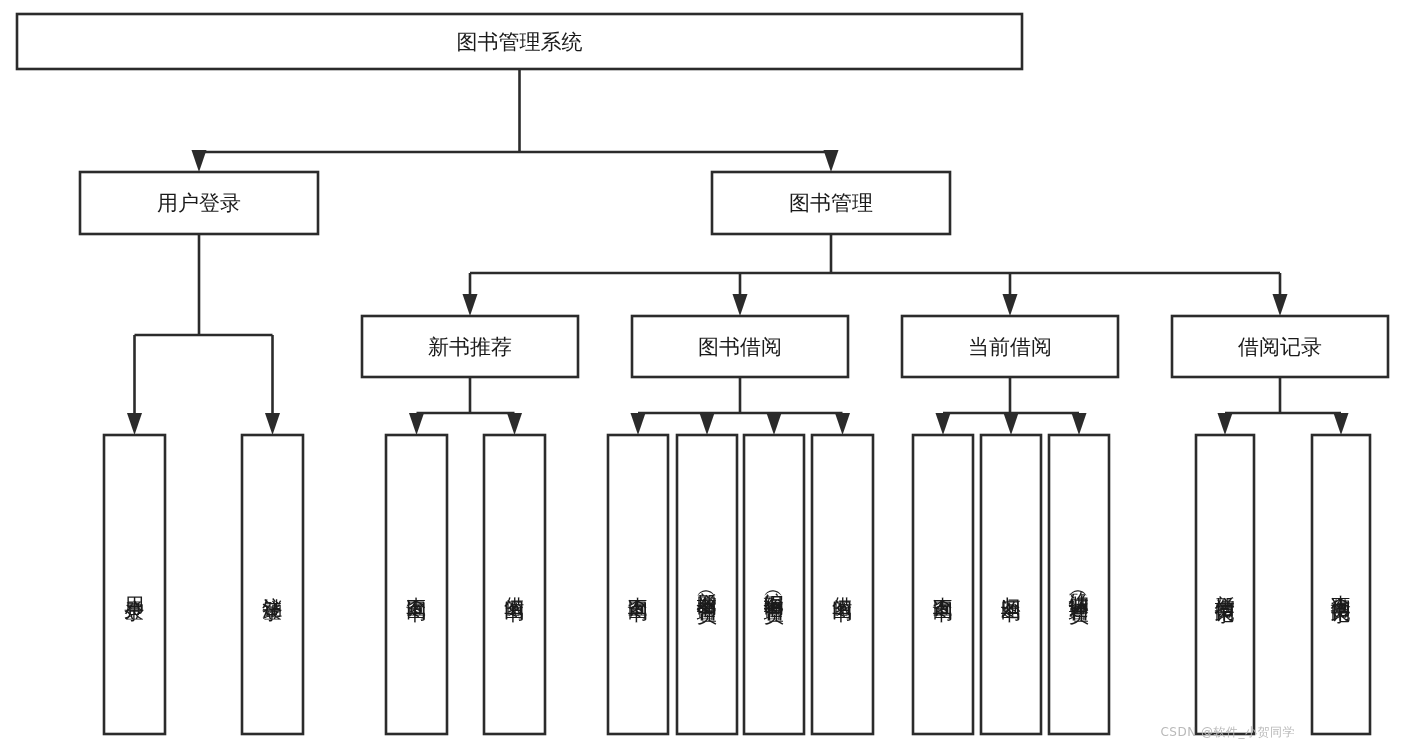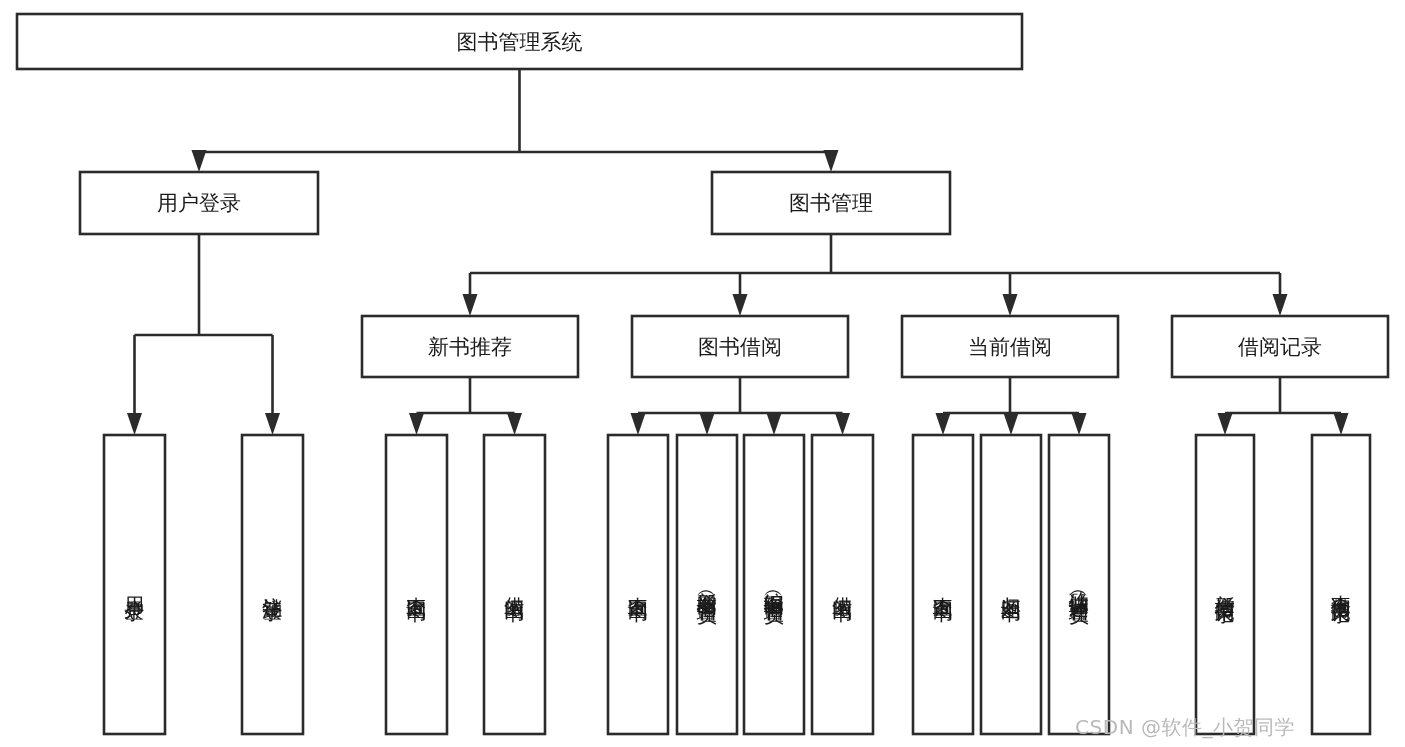--- a/index.html
+++ b/index.html
@@ -65,21 +65,21 @@
     letter-spacing: 2px;
     color: #1a1a1a;
     white-space: nowrap;
     text-align: center;
   }
   .watermark {
     position: absolute;
     right: 8px;
     bottom: 6px;
     font-family: "DejaVu Sans", "Liberation Sans", sans-serif;
-    font-size: 20px;
+    font-size: 12px;
     color: #b9b9b9;
     white-space: nowrap;
     letter-spacing: 0.5px;
   }
 </style>
 </head>
 <body>
 
 <div id="diagram-root">
 

